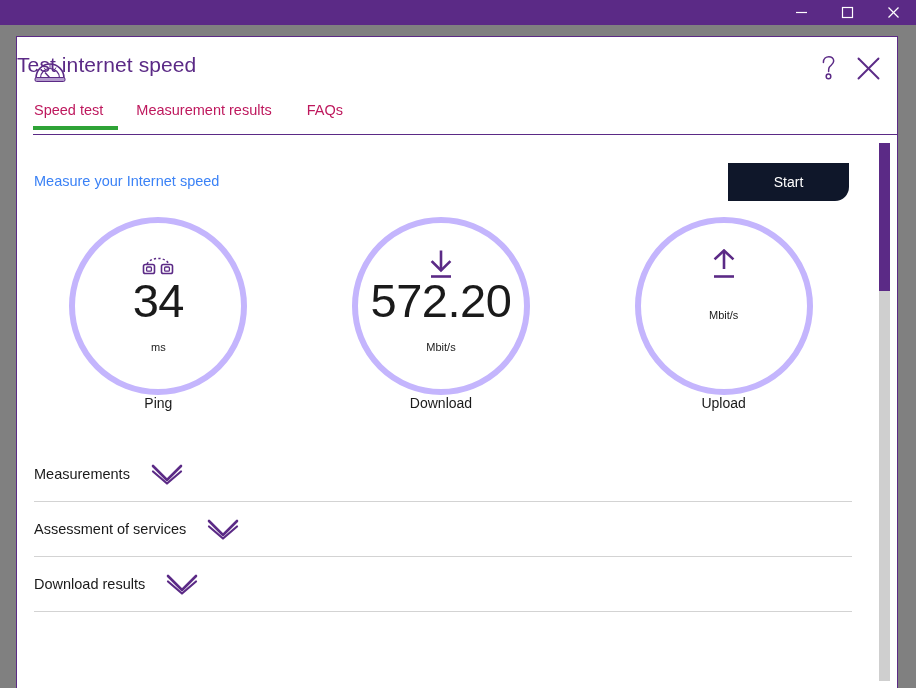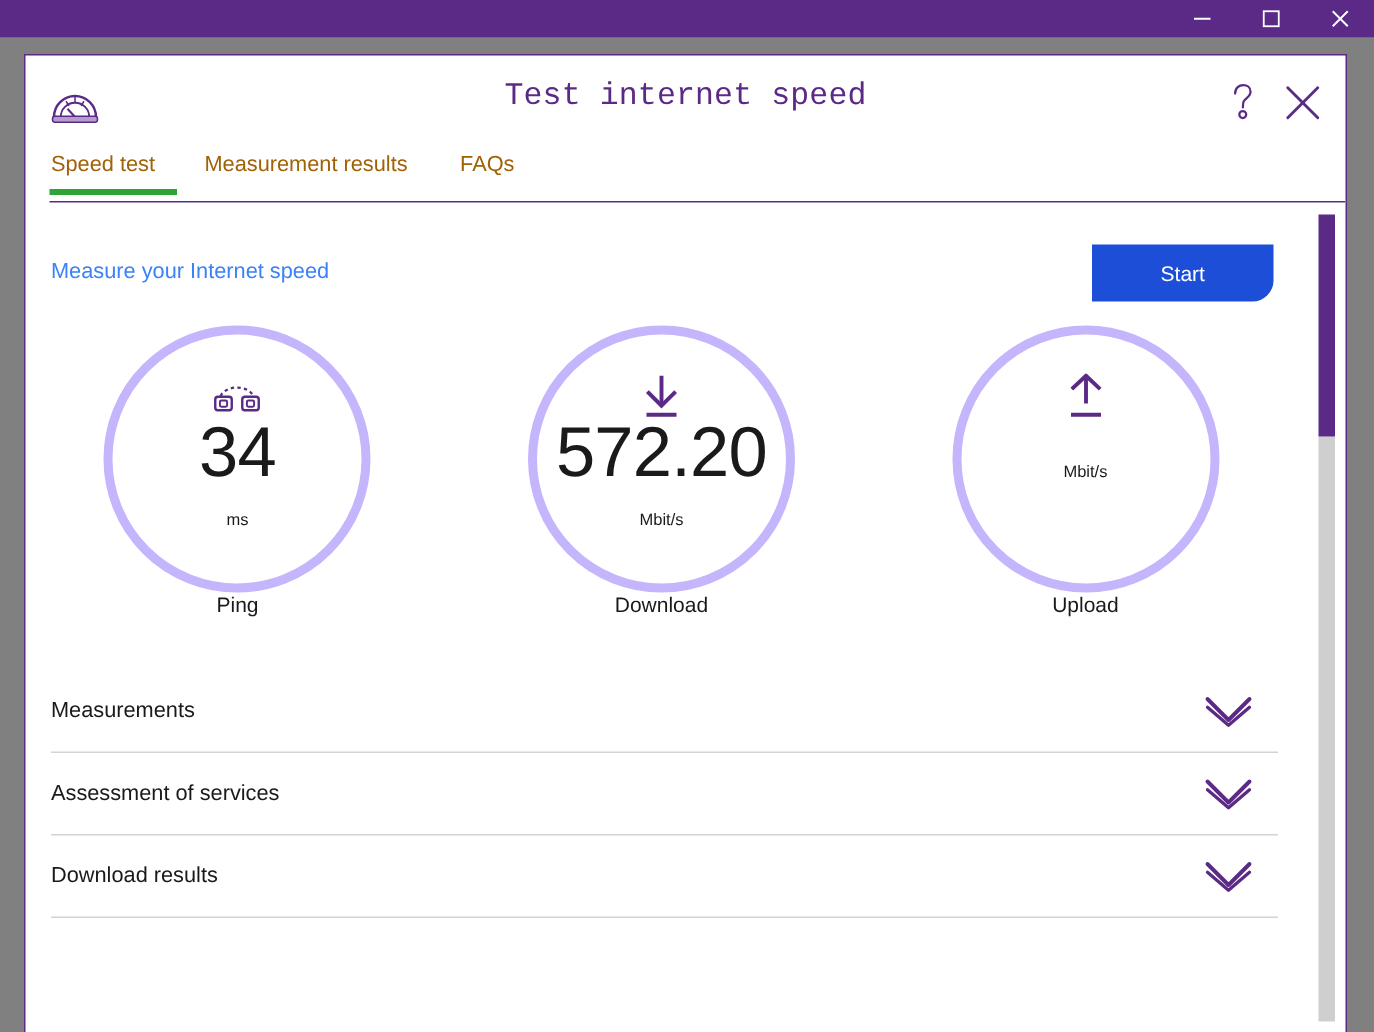--- a/index.html
+++ b/index.html
@@ -58,25 +58,23 @@
     height: 62px;
   }
   #gauge-logo {
     position: absolute;
     left: 16px; top: 20px;
     width: 34px; height: 26px;
   }
   #app-title {
     position: absolute;
     left: 0; right: 0; top: 16px;
-    text-align: center;
     font-size: 21px;
     color: #5b2a86;
     letter-spacing: .1px;
-    font-family: Liberation Mono, monospace;
   }
   #header-actions {
     position: absolute;
     right: 14px; top: 14px;
     display: flex;
     align-items: center;
     gap: 10px;
   }
   #header-actions .hicon {
     width: 30px; height: 34px;
@@ -90,21 +88,21 @@
   #tabs {
     position: relative;
     height: 36px;
     padding-left: 17px;
     display: flex;
     align-items: flex-start;
     gap: 0;
   }
   .tab {
     font-size: 14.5px;
-    color: #a16207;
+    color: #be185d;
     padding: 3px 18px 12px 0;
     margin-right: 17px;
     position: relative;
     white-space: nowrap;
   }
   .tab:first-child { padding-right: 15px; margin-right: 18px; }
   .tab.active::after {
     content: "";
     position: absolute;
     left: -1px; right: 0; bottom: 0;
@@ -154,21 +152,21 @@
   #measure-label {
     position: absolute;
     left: 17px; top: 10px;
     font-size: 14.5px;
     color: #3b82f6;
   }
   #start-button {
     position: absolute;
     right: 16px; top: 0;
     width: 121px; height: 38px;
-    background: #1d4ed8;
+    background: #0f172a;
     color: #ffffff;
     border: none;
     border-radius: 0 0 14px 0;
     font-family: "Liberation Sans", sans-serif;
     font-size: 14px;
     cursor: pointer;
   }
 
   
   #gauges {
@@ -226,21 +224,20 @@
     position: absolute;
     left: 17px; top: 312px;
     width: 818px;
   }
   .acc-row {
     position: relative;
     height: 54px;
     border-bottom: 1px solid #d3d3d3;
     display: flex;
     align-items: center;
-    justify-content: space-between;
     cursor: pointer;
     gap: 20px;
   }
   .acc-label {
     font-size: 14.5px;
     color: #1a1a1a;
   }
   .acc-chevron {
     color: #5b2a86;
     display: flex;

